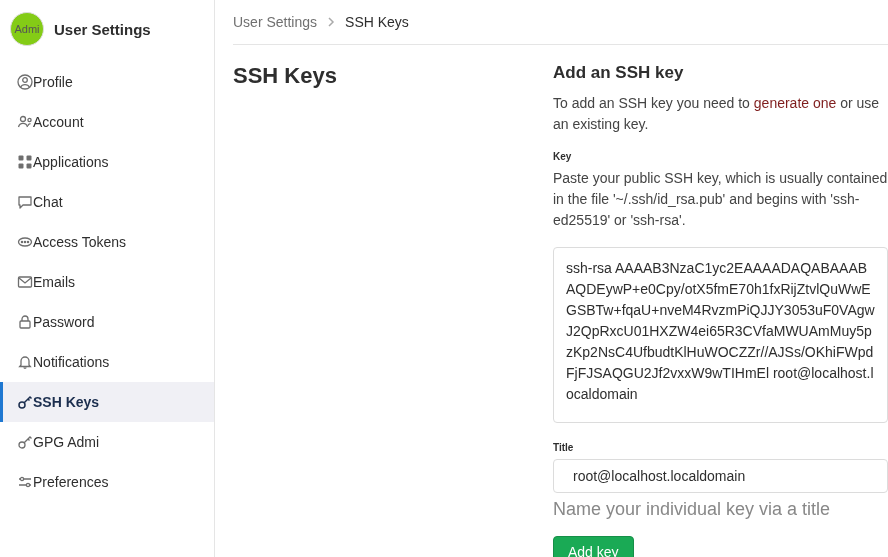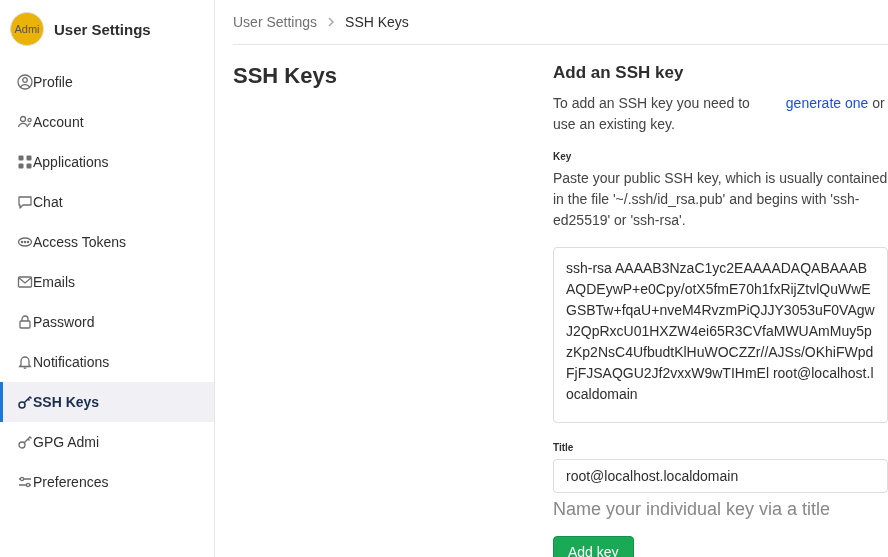--- a/index.html
+++ b/index.html
@@ -22,21 +22,21 @@
   .sidebar-header {
     display: flex;
     align-items: center;
     padding: 12px 16px 16px 10px;
     gap: 10px;
   }
   .avatar-wrap {
     width: 34px; height: 34px;
     border-radius: 50%;
     border: 1px solid #ddd;
-    background: #eab308;
+    background: #84cc16;
     display: flex;
     align-items: center;
     justify-content: center;
     overflow: hidden;
     flex-shrink: 0;
   }
   .avatar-wrap span {
     font-size: 11px;
     color: #555;
   }
@@ -113,24 +113,23 @@
     font-weight: 600;
     margin-bottom: 10px;
     color: #2e2e2e;
   }
   .right-col p {
     color: #444;
     line-height: 1.5;
     margin-bottom: 16px;
   }
   .right-col a {
-    color: #1d4ed8;
+    color: #7f1d1d;
     text-decoration: none;
     cursor: pointer;
-    margin-left: 32px;
   }
   .label {
     font-weight: 600;
     font-size: 10px;
     margin-bottom: 6px;
     color: #2e2e2e;
     display: block;
   }
   .helper {
     color: #444;
@@ -148,21 +147,21 @@
     line-height: 1.5;
     color: #2e2e2e;
     resize: none;
     word-break: break-all;
     margin-bottom: 16px;
   }
   input[type=text].title-input {
     width: 100%;
     border: 1px solid #dcdcdc;
     border-radius: 4px;
-    padding: 8px 12px;
+    padding: 8px 19px;
     font-family: inherit;
     font-size: 14px;
     color: #2e2e2e;
     margin-bottom: 6px;
   }
   .hint {
     color: #888;
     font-size: 18px;
     margin-bottom: 16px;
   }

